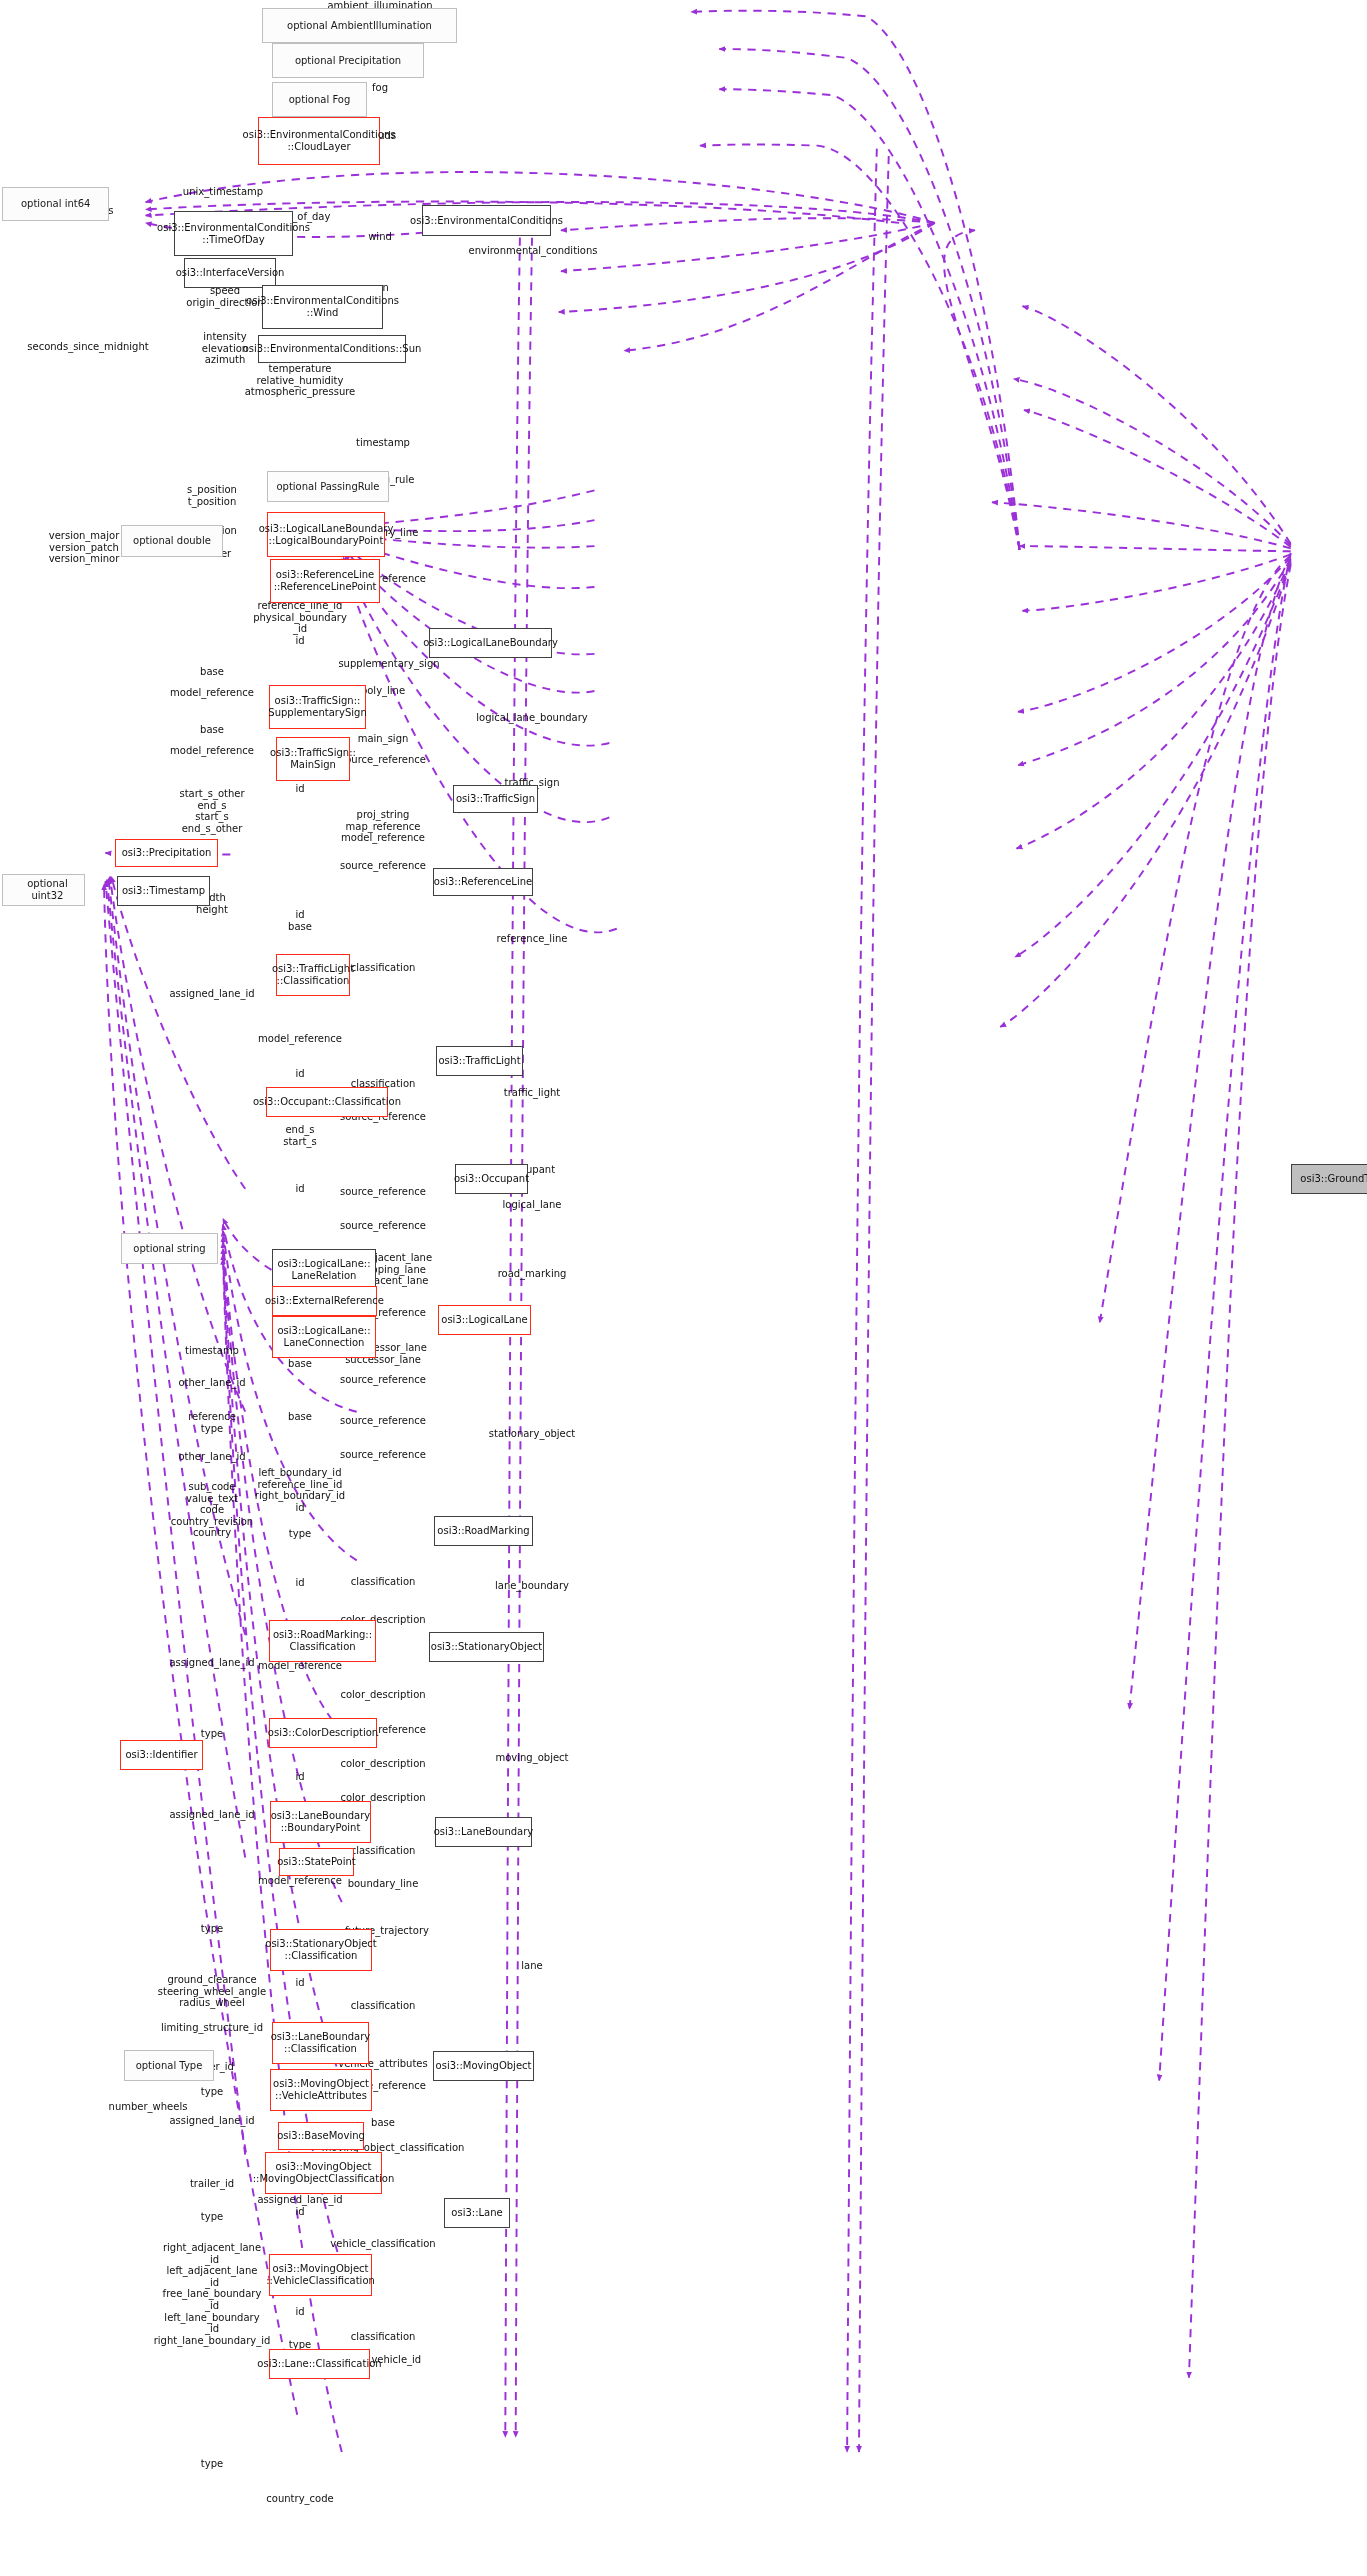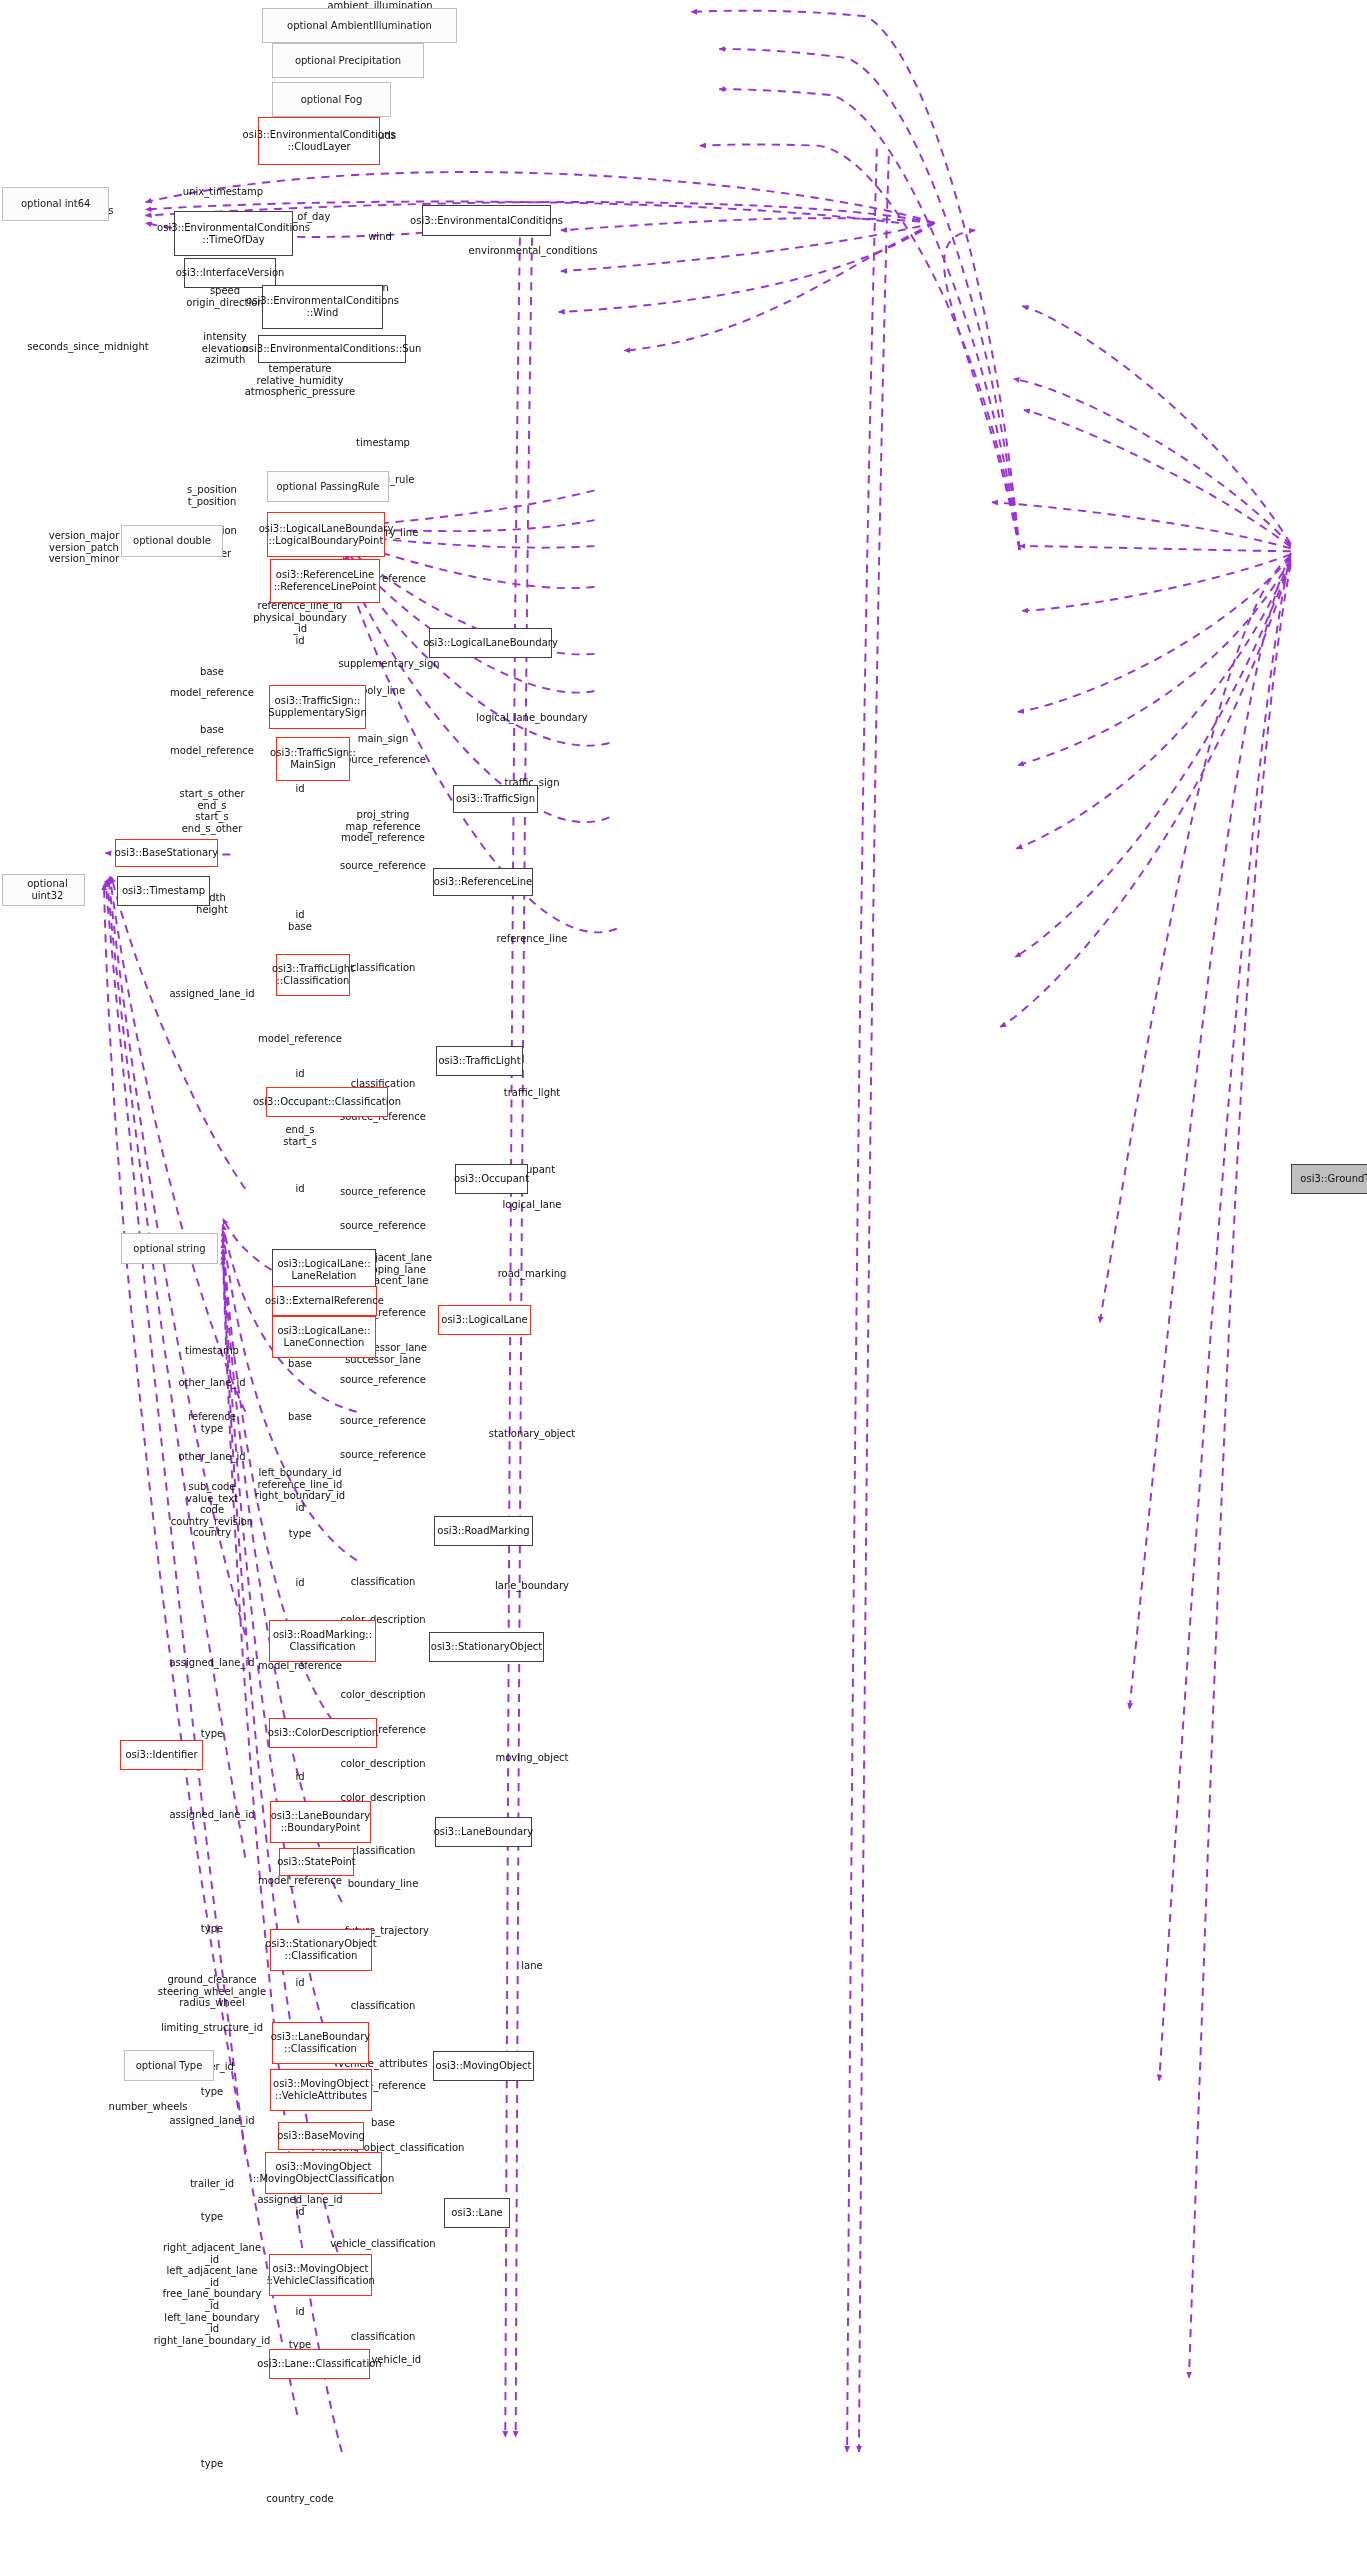--- a/index.html
+++ b/index.html
@@ -108,21 +108,21 @@
       <path d="M1737,760 C1670,1100 1640,2100 1600,3200"></path>
 
       <path d="M1180,200 C1160,900 1150,1800 1140,3300"></path>
       <path d="M1196,210 C1176,900 1166,1800 1156,3300"></path>
       <path d="M700,300 C690,900 686,1800 680,3280"></path>
       <path d="M716,320 C706,900 700,1800 694,3280"></path>
     </g>
   </svg>
 <div class="node gray" style="left: 262px; top: 8px; width: 195px; height: 35px;">optional AmbientIllumination</div>
     <div class="node gray" style="left: 272px; top: 43px; width: 152px; height: 35px;">optional Precipitation</div>
-    <div class="node gray" style="left: 272px; top: 82px; width: 119px; height: 35px; text-align: right;">optional Fog</div>
+    <div class="node gray" style="left: 272px; top: 82px; width: 95px; height: 35px; text-align: right;">optional Fog</div>
     <div class="node red" style="left: 258px; top: 117px; width: 122px; height: 48px;">osi3::EnvironmentalConditions
 ::CloudLayer</div>
     <div class="node gray" style="left: 2.2px; top: 187px; width: 107px; height: 34px;">optional int64</div>
     <div class="node dark" style="left: 422px; top: 205px; width: 129px; height: 31px;">osi3::EnvironmentalConditions</div>
     <div class="node dark" style="left: 174px; top: 211px; width: 119px; height: 45px;">osi3::EnvironmentalConditions
 ::TimeOfDay</div>
     <div class="node dark" style="left: 184px; top: 258px; width: 92px; height: 30px;">osi3::InterfaceVersion</div>
     <div class="node dark" style="left: 262px; top: 285px; width: 121px; height: 44px;">osi3::EnvironmentalConditions
 ::Wind</div>
     <div class="node dark" style="left: 258px; top: 335px; width: 148px; height: 28px;">osi3::EnvironmentalConditions::Sun</div>
@@ -131,21 +131,21 @@
     <div class="node red" style="left: 267px; top: 512px; width: 118px; height: 45px;">osi3::LogicalLaneBoundary
 ::LogicalBoundaryPoint</div>
     <div class="node red" style="left: 270px; top: 559px; width: 110px; height: 44px;">osi3::ReferenceLine
 ::ReferenceLinePoint</div>
     <div class="node dark" style="left: 429px; top: 628px; width: 123px; height: 30px;">osi3::LogicalLaneBoundary</div>
     <div class="node red" style="left: 269px; top: 685px; width: 97px; height: 44px;">osi3::TrafficSign::
 SupplementarySign</div>
     <div class="node red" style="left: 276px; top: 737px; width: 74px; height: 44px;">osi3::TrafficSign::
 MainSign</div>
     <div class="node dark" style="left: 453px; top: 785px; width: 85px; height: 28px;">osi3::TrafficSign</div>
-    <div class="node red" style="left: 115px; top: 839px; width: 103px; height: 28px;">osi3::BaseStationary</div>
+    <div class="node red" style="left: 115px; top: 839px; width: 103px; height: 28px;">osi3::Precipitation</div>
     <div class="node gray" style="left: 2.2px; top: 874px; width: 83px; height: 32px; padding-left: 12px;">optional uint32</div>
     <div class="node dark" style="left: 117px; top: 876px; width: 93px; height: 30px; text-align: center;">osi3::Timestamp</div>
     <div class="node dark" style="left: 433px; top: 868px; width: 100px; height: 28px;">osi3::ReferenceLine</div>
     <div class="node red" style="left: 276px; top: 954px; width: 74px; height: 42px;">osi3::TrafficLight
 ::Classification</div>
     <div class="node dark" style="left: 436px; top: 1046px; width: 87px; height: 30px;">osi3::TrafficLight</div>
     <div class="node red" style="left: 266px; top: 1087px; width: 122px; height: 30px;">osi3::Occupant::Classification</div>
     <div class="node dark" style="left: 455px; top: 1164px; width: 73px; height: 30px;">osi3::Occupant</div>
     <div class="node current" style="left: 1291px; top: 1164px; width: 108px; height: 30px;">osi3::GroundTruth</div>
     <div class="node gray" style="left: 121px; top: 1233px; width: 97px; height: 31px;">optional string</div>

